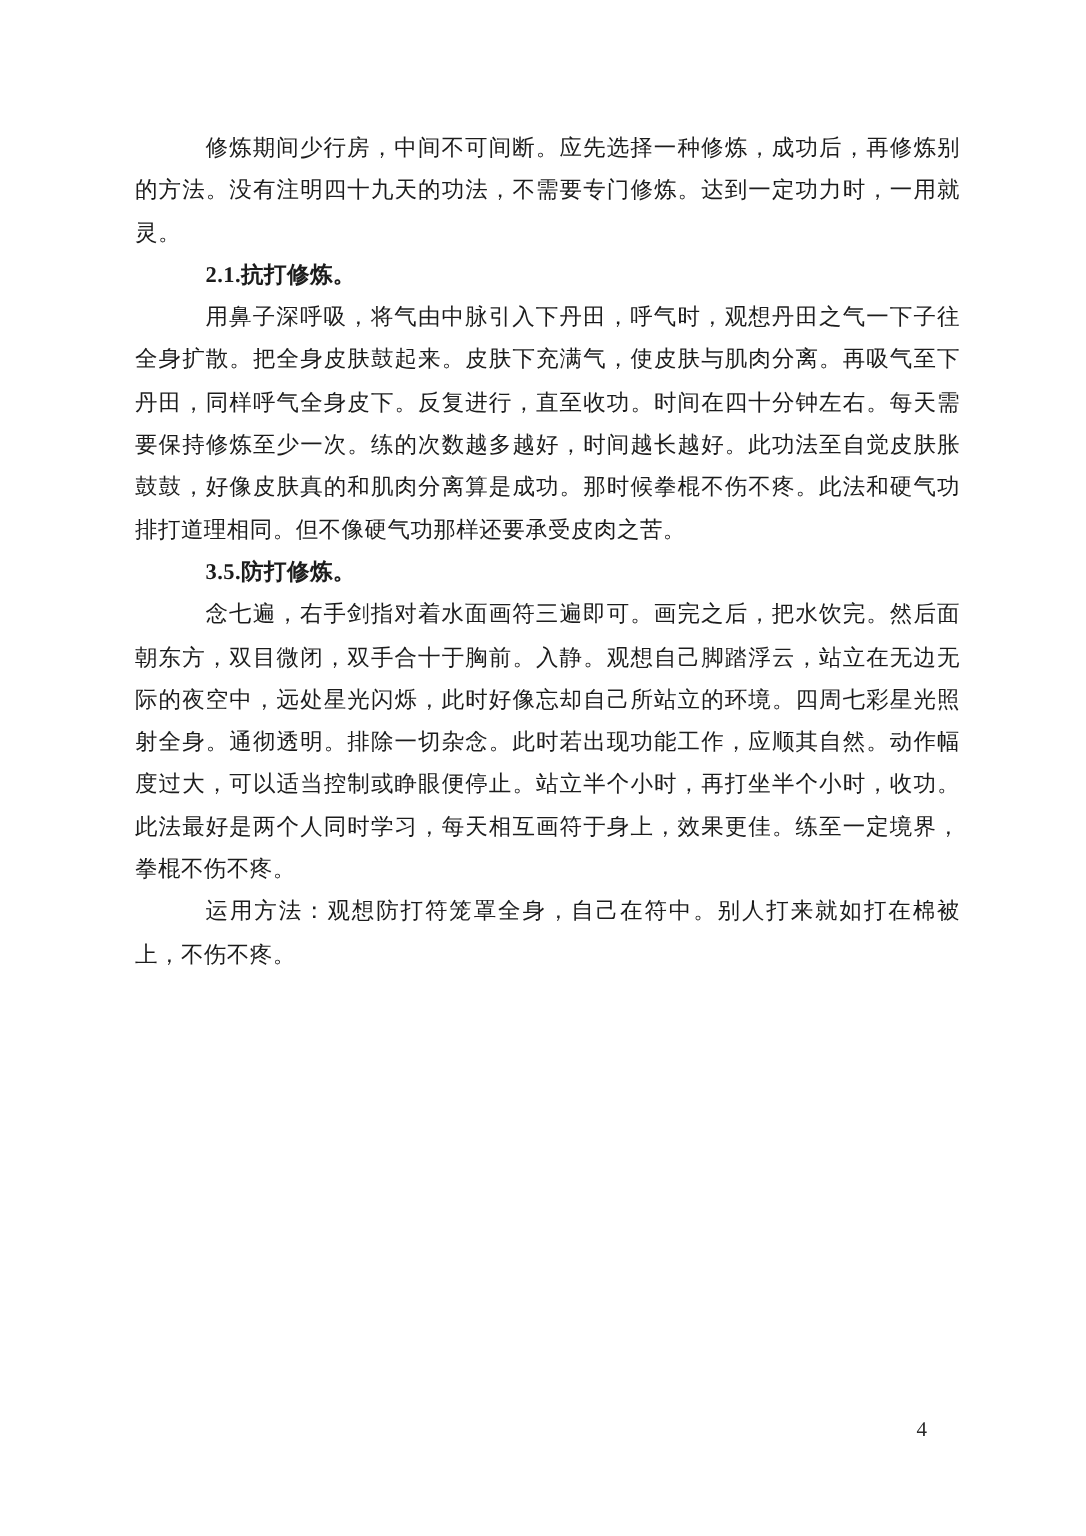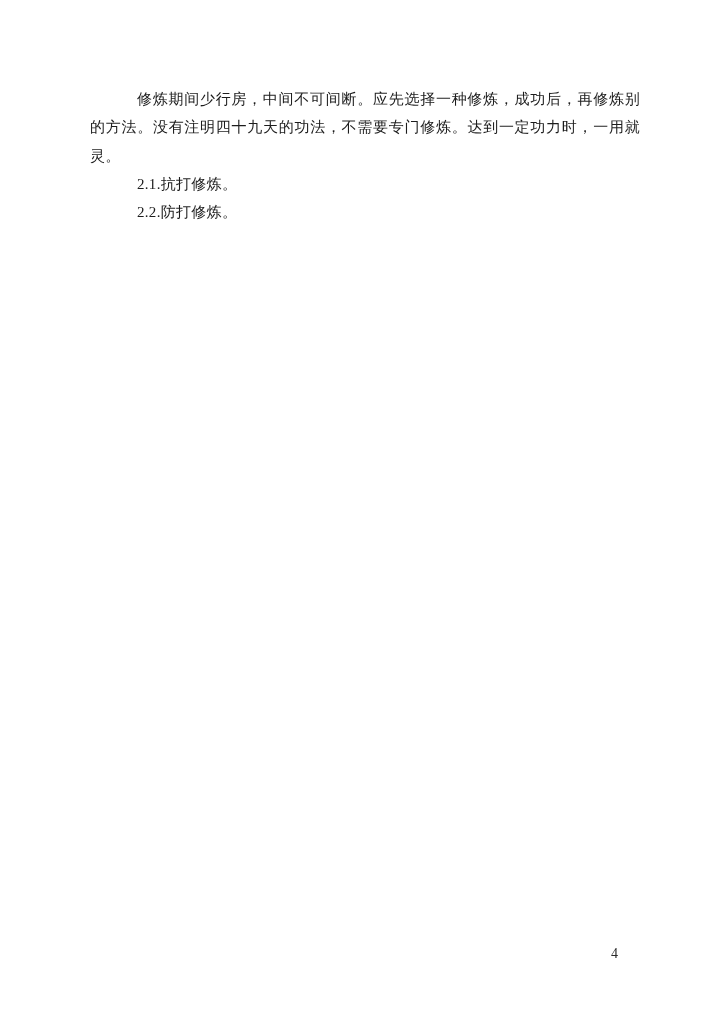--- a/index.html
+++ b/index.html
@@ -25,34 +25,37 @@
     margin: 0;
     font-size: 15px;
     line-height: 28.3px;
     text-align: justify;
     text-justify: inter-ideograph;
     text-indent: 47px;
     font-weight: normal;
     letter-spacing: 0.3px;
   }
   .doc-body h2 {
-    font-weight: normal;
+    font-weight: bold;
   }
   .page-number {
     position: absolute;
     top: 944px;
     right: 106px;
     font-size: 14px;
     line-height: 20px;
     color: #2a2a2a;
   }
 </style>
 </head>
 <body>
 
 <div class="page">
   <div class="doc-body">
     <p>修炼期间少行房，中间不可间断。应先选择一种修炼，成功后，再修炼别的方法。没有注明四十九天的功法，不需要专门修炼。达到一定功力时，一用就灵。</p>
     <h2>2.1.抗打修炼。</h2>
-    <h2>2.2.防打修炼。</h2>
+    <p>用鼻子深呼吸，将气由中脉引入下丹田，呼气时，观想丹田之气一下子往全身扩散。把全身皮肤鼓起来。皮肤下充满气，使皮肤与肌肉分离。再吸气至下丹田，同样呼气全身皮下。反复进行，直至收功。时间在四十分钟左右。每天需要保持修炼至少一次。练的次数越多越好，时间越长越好。此功法至自觉皮肤胀鼓鼓，好像皮肤真的和肌肉分离算是成功。那时候拳棍不伤不疼。此法和硬气功排打道理相同。但不像硬气功那样还要承受皮肉之苦。</p>
+    <h2>3.5.防打修炼。</h2>
+    <p>念七遍，右手剑指对着水面画符三遍即可。画完之后，把水饮完。然后面朝东方，双目微闭，双手合十于胸前。入静。观想自己脚踏浮云，站立在无边无际的夜空中，远处星光闪烁，此时好像忘却自己所站立的环境。四周七彩星光照射全身。通彻透明。排除一切杂念。此时若出现功能工作，应顺其自然。动作幅度过大，可以适当控制或睁眼便停止。站立半个小时，再打坐半个小时，收功。此法最好是两个人同时学习，每天相互画符于身上，效果更佳。练至一定境界，拳棍不伤不疼。</p>
+    <p>运用方法：观想防打符笼罩全身，自己在符中。别人打来就如打在棉被上，不伤不疼。</p>
   </div>
   <div class="page-number">4</div>
 </div>
 
 </body></html>

